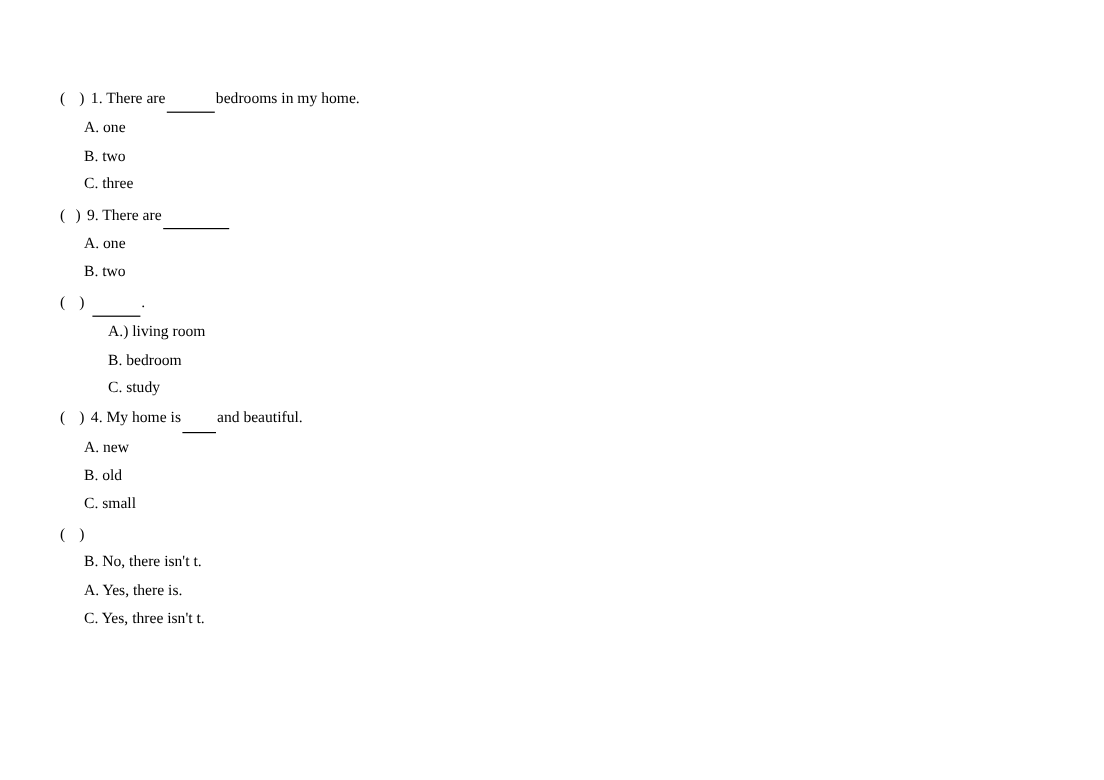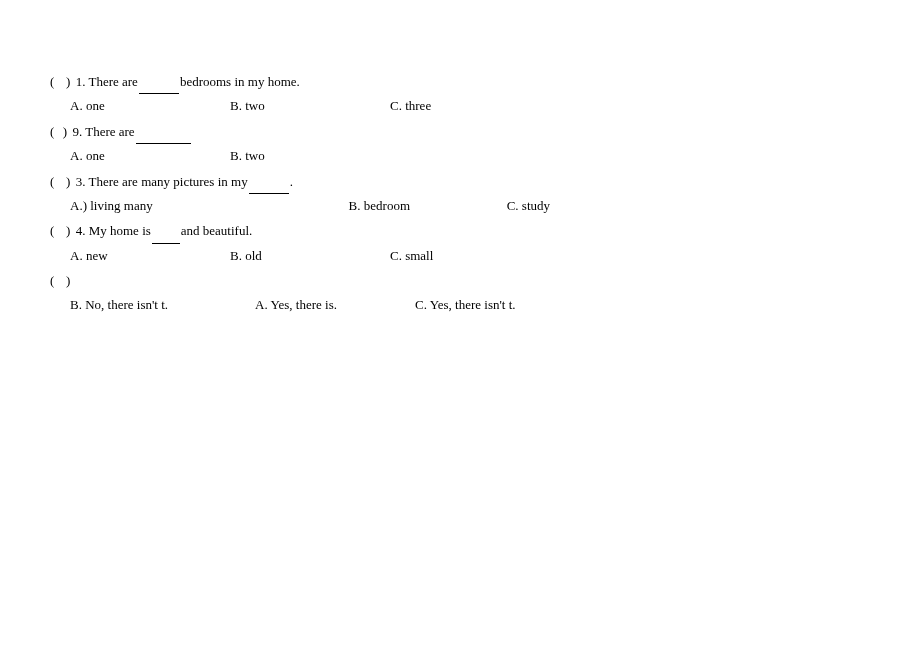--- a/index.html
+++ b/index.html
@@ -31,20 +31,21 @@
       display: flex;
       align-items: baseline;
       white-space: nowrap;
     }
 
     .options-line {
       display: flex;
       align-items: baseline;
       padding-left: 20px;
       white-space: nowrap;
+      flex-direction: column;
     }
 
     .paren {
       margin-right: 2px;
     }
 
     .option-a {
       min-width: 160px;
     }
 
@@ -113,28 +114,27 @@
       <span class="option-b">B. two</span>
     </div>
   </div>
 
   <div class="question-block">
     <div class="question-line">
       <span class="paren">(</span>
       <span>&nbsp;&nbsp;&nbsp;</span>
       <span class="paren">)</span>
       <span>&nbsp;</span>
-      <span>3. There are many pictures in my</span>
       <span class="blank-underline">&nbsp;&nbsp;&nbsp;&nbsp;&nbsp;</span>
       <span>.</span>
     </div>
     <div class="options-line">
-      <span class="option-a">A.) living many</span>
-      <span class="option-b" style="margin-left: 20px; text-align: right;">B. bedroom</span>
-      <span class="option-c" style="margin-left: 20px; text-align: right;">C. study</span>
+      <span class="option-a">A.) living room</span>
+      <span class="option-b" style="margin-left: 20px;">B. bedroom</span>
+      <span class="option-c" style="margin-left: 20px;">C. study</span>
     </div>
   </div>
 
   <div class="question-block">
     <div class="question-line">
       <span class="paren">(</span>
       <span>&nbsp;&nbsp;&nbsp;</span>
       <span class="paren">)</span>
       <span>&nbsp;</span>
       <span>4. My home is </span>
@@ -151,17 +151,17 @@
   <div class="question-block">
     <div class="question-line">
       <span class="paren">(</span>
       <span>&nbsp;&nbsp;&nbsp;</span>
       <span class="paren">)</span>
       <span>&nbsp;</span>
     </div>
     <div class="options-line">
       <span style="min-width:185px;">B. No, there isn't t.</span>
       <span style="min-width:160px;">A. Yes, there is.</span>
-      <span>C. Yes, there isn't t.</span>
+      <span>C. Yes, three isn't t.</span>
     </div>
   </div>
 
 </div>
 
 </body></html>

